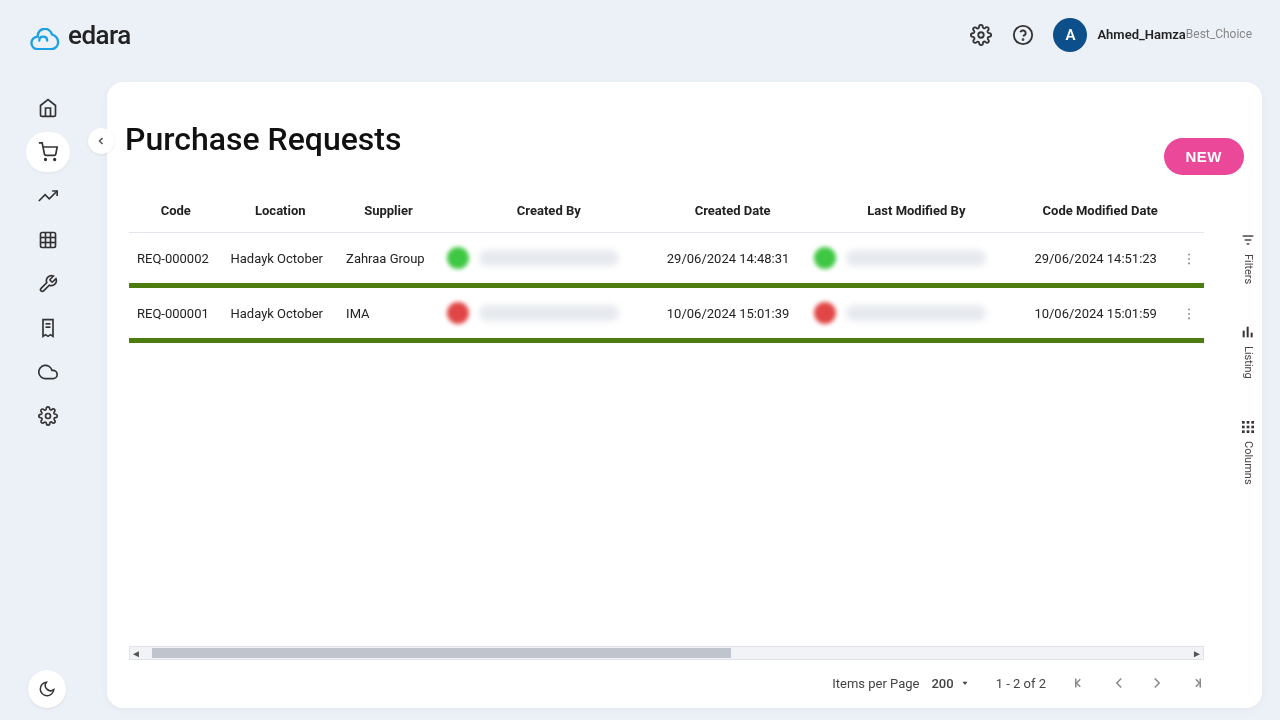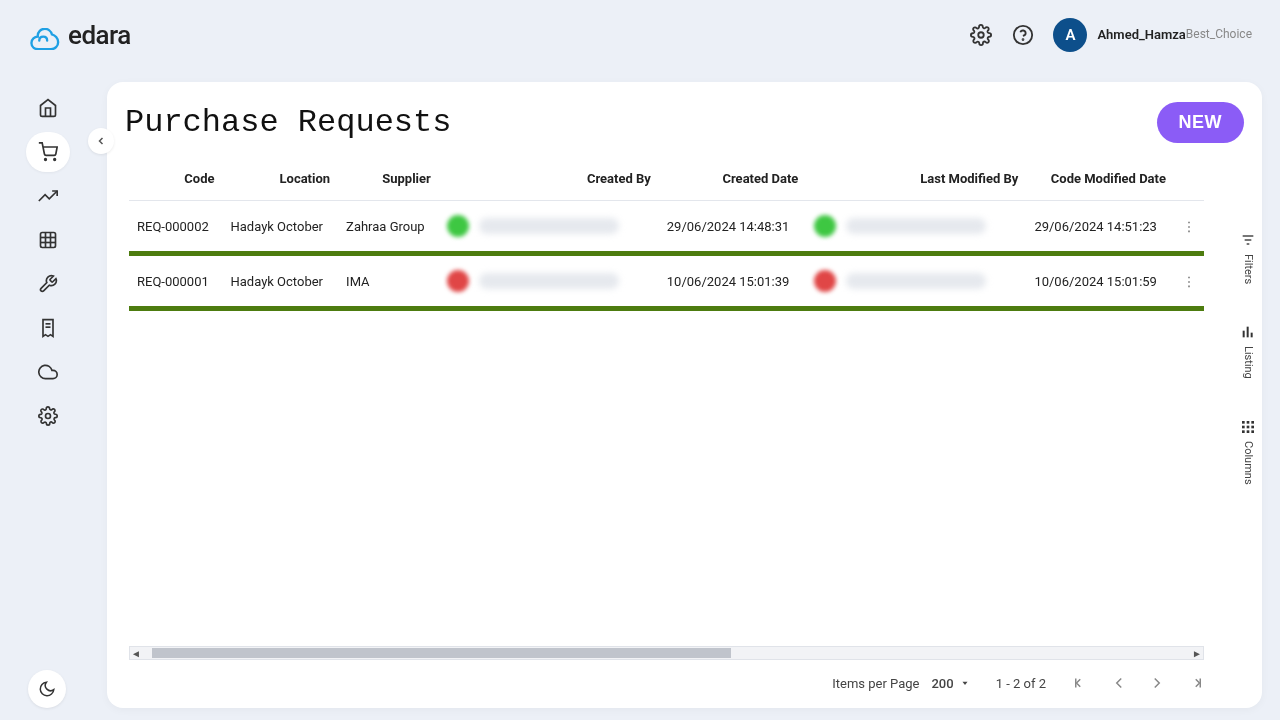--- a/index.html
+++ b/index.html
@@ -112,48 +112,48 @@
   flex-direction: column;
 }
 .page-head {
   display:flex; align-items:center; justify-content: space-between;
   padding-bottom: 18px;
 }
 .page-title {
   font-size: 32px;
   font-weight: 500;
   color: #111;
-  font-family: Liberation Mono, monospace;
 }
 .head-actions { display:flex; gap: 12px; align-items:center; }
 .btn-light {
   background: #d3e8f8;
   color: #0d4f8b;
   border: none;
   padding: 10px 20px;
   border-radius: 22px;
   font-size: 14px;
   font-weight: 500;
   cursor: pointer;
 }
 .btn-primary {
-  background: #8b5cf6;
+  background: #ec4899;
   color: #fff;
   border: none;
   padding: 10px 22px;
   border-radius: 22px;
-  font-size: 18px;
+  font-size: 15px;
   font-weight: 700;
   cursor: pointer;
   letter-spacing: 0.5px;
+  margin-top: 36px;
 }
 .table-wrap { flex:1; overflow:hidden; position:relative; padding-left:4px; padding-right:40px;}
 table { width: 100%; border-collapse: collapse; font-size: 13px; }
 th {
-  text-align: right;
+  text-align: center;
   font-weight: 700;
   font-size: 13px;
   color: #222;
   padding: 10px 8px 14px 8px;
   border-bottom: 1px solid #e3e6ec;
   margin-left: 35px;
 }
 td {
   padding: 14px 8px;
   border-bottom: 5px solid #4d7c0f;

